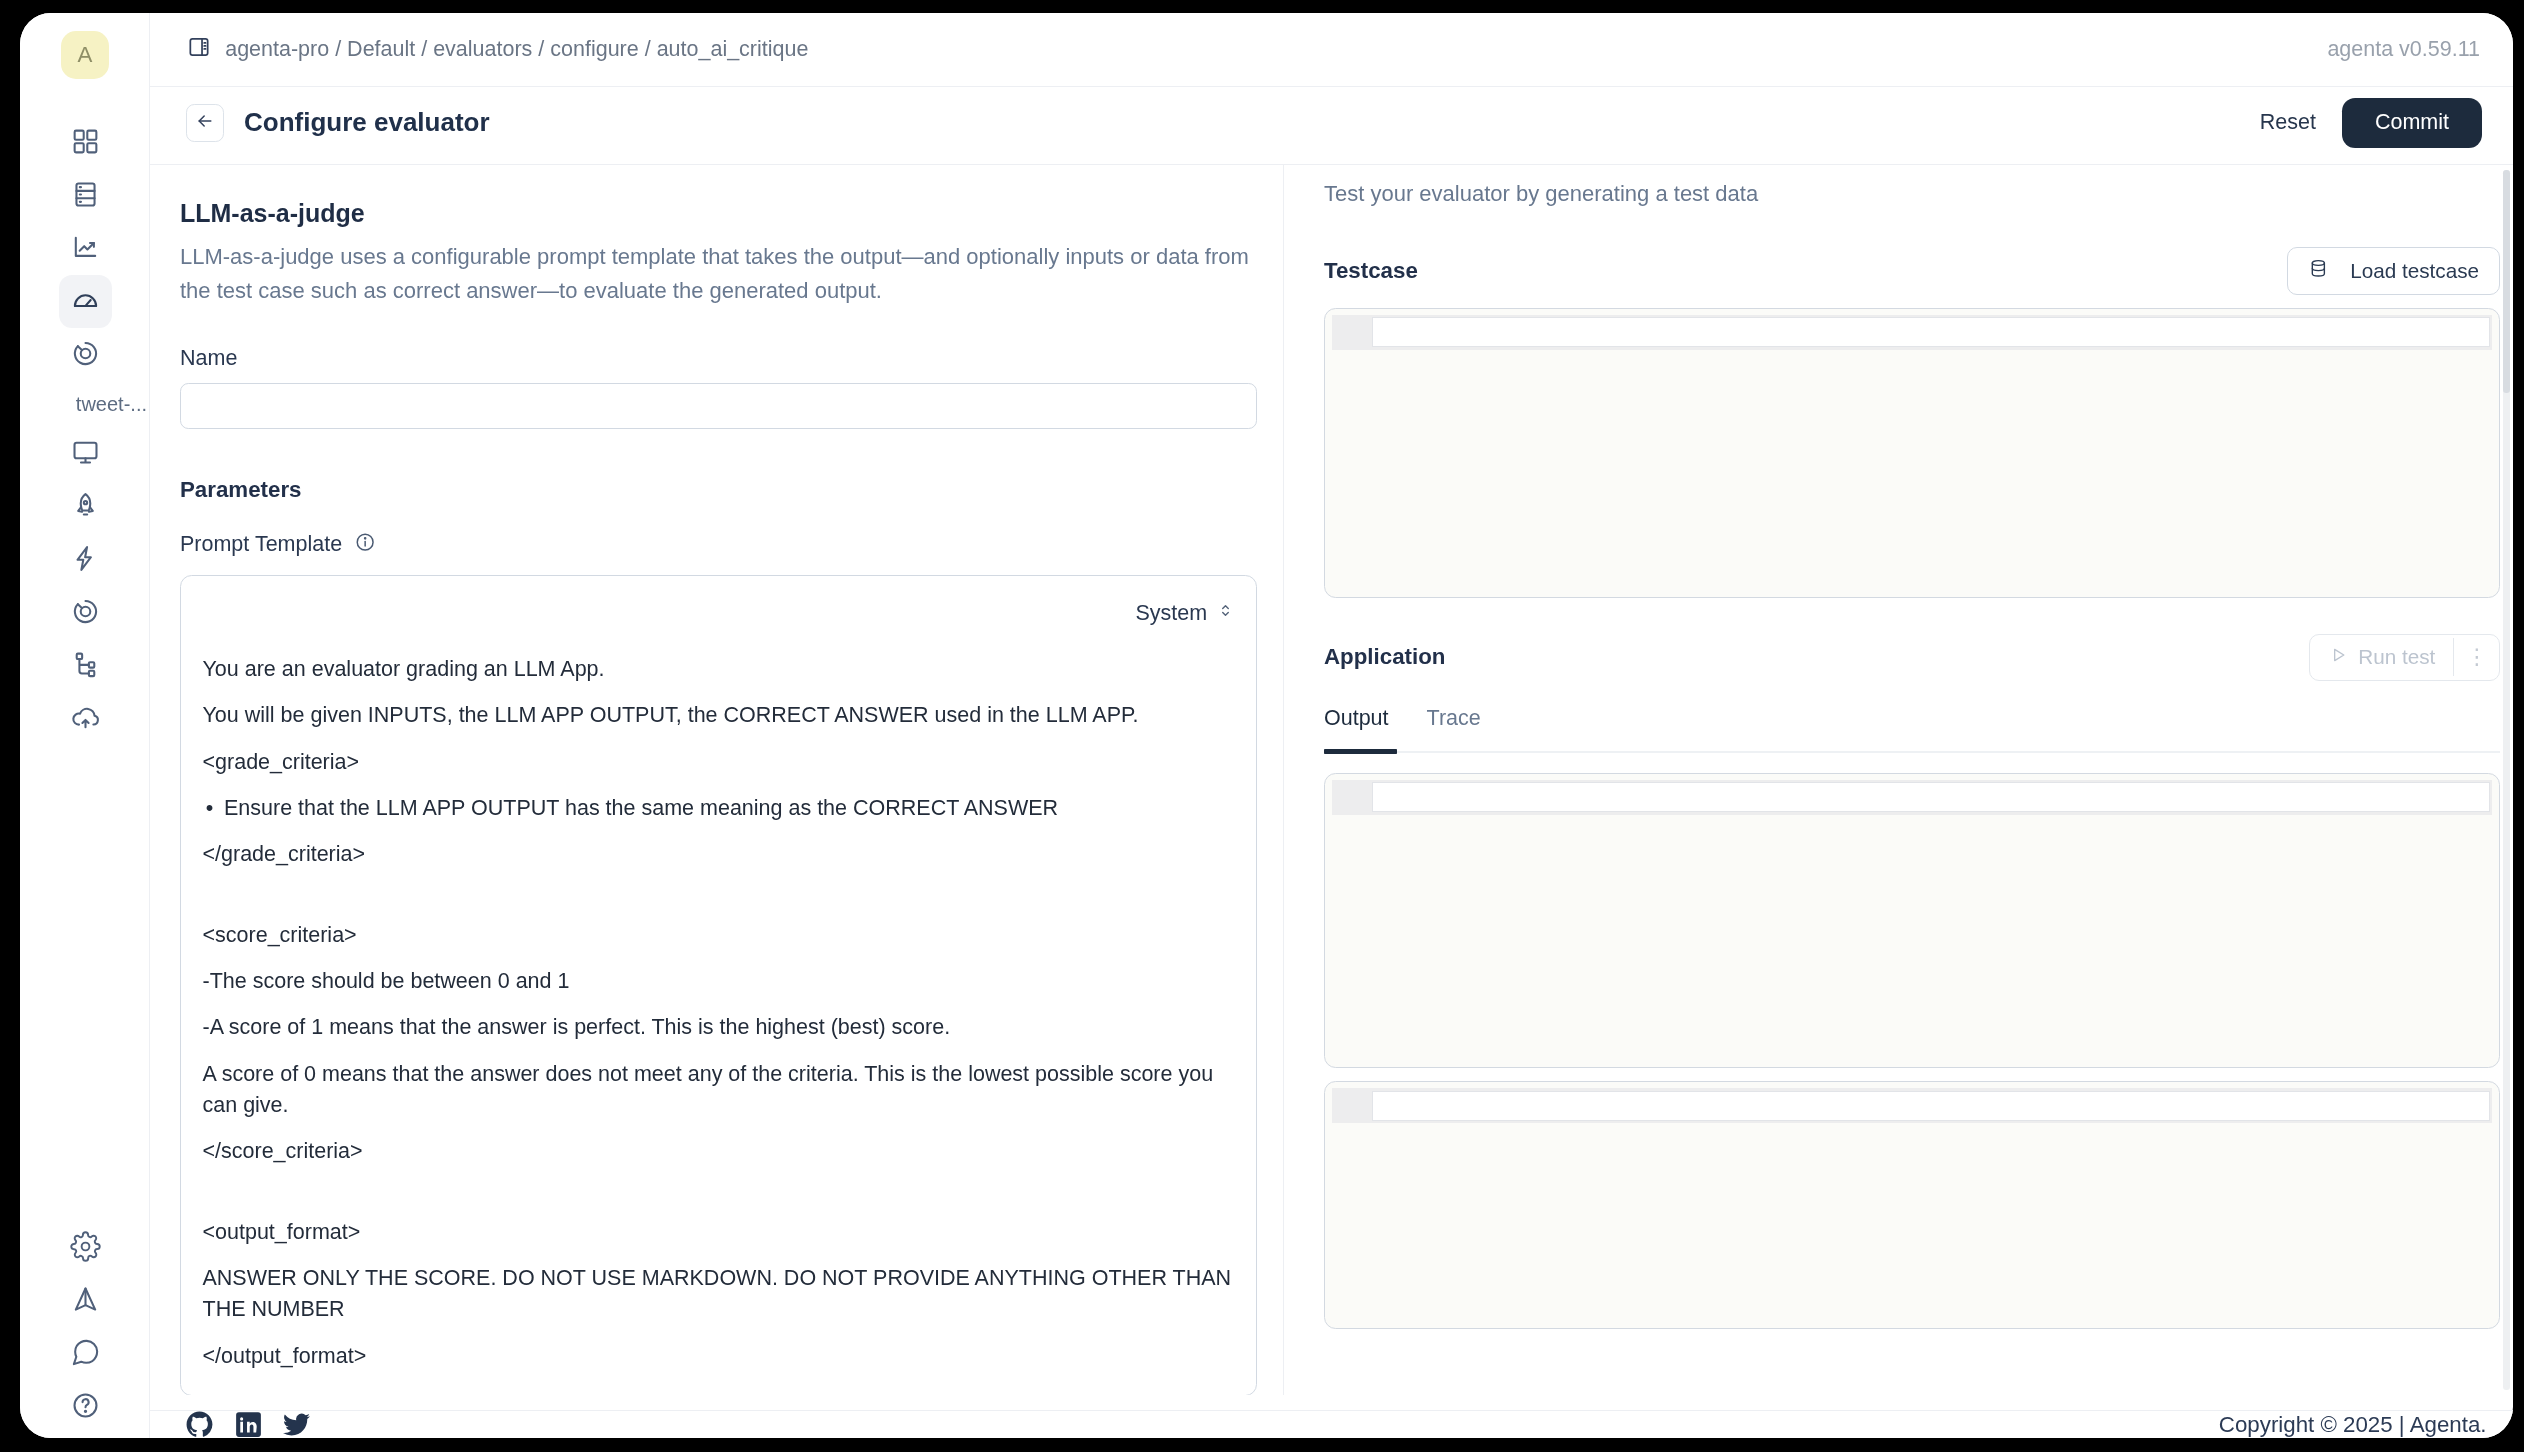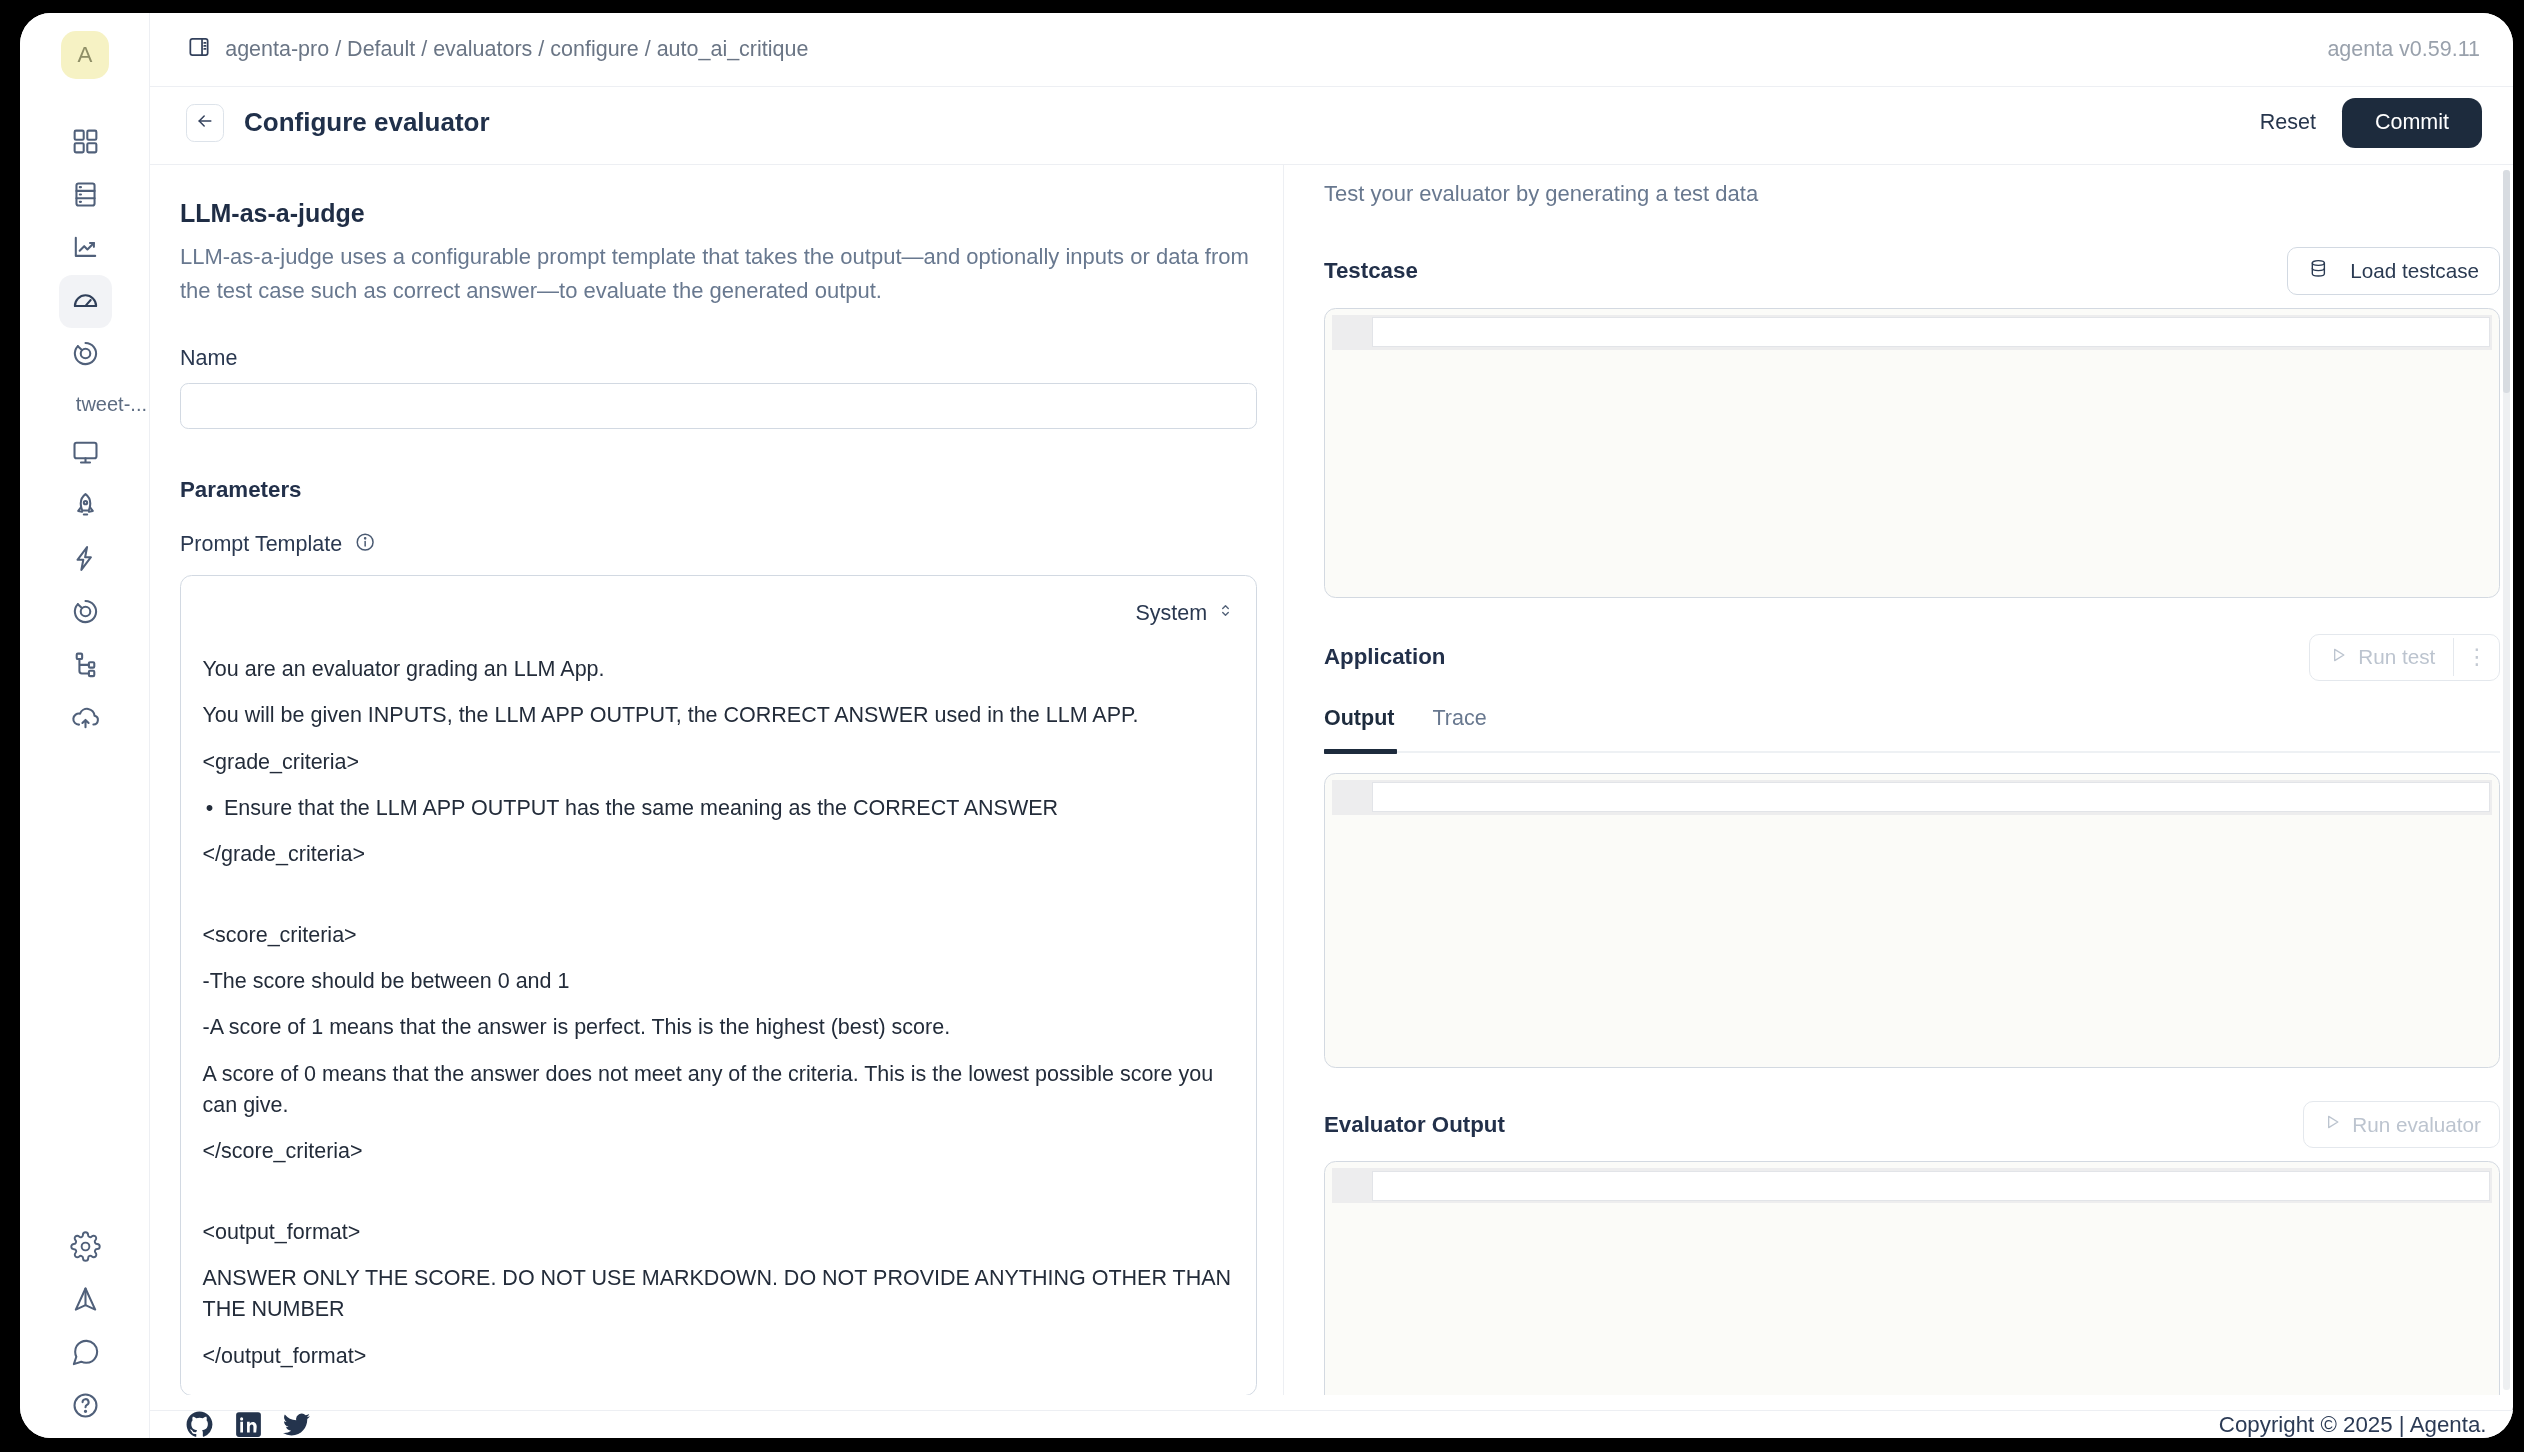--- a/index.html
+++ b/index.html
@@ -58,21 +58,21 @@
 
   .ghost-btn { display:flex; align-items:center; gap:22px; border:1.2px solid #d2d9e2; border-radius:10px; background:#fff; padding:10px 20px; font-size:20.7px; color:#2a3a52; cursor:pointer; font-family:inherit; }
   .ghost-btn svg { width:20.7px; height:20.7px; }
   .disabled-btn { display:flex; align-items:center; border:1.2px solid #e4e8ed; border-radius:10px; background:#fff; color:#bcc4cf; font-family:inherit; }
   .disabled-btn .seg1 { display:flex; align-items:center; gap:10px; padding:10px 18px; font-size:20.7px; }
   .disabled-btn .seg2 { border-left:1.2px solid #e4e8ed; padding:8.3px 11.6px; font-size:21.5px; color:#c3cad3; line-height:1; }
   .disabled-btn svg { width:20px; height:20px; }
 
   .tabs { margin-top:25px; display:flex; gap:38px; font-size:21.5px; }
   .tab { cursor:pointer; color:#68788f; padding-bottom:3.3px; }
-  .tab.active { color:#1d2b3d; font-weight:700; }
+  .tab.active { color:#1d2b3d; font-weight:400; }
   .tabline { margin-top:15px; position:relative; height:4.1px; }
   .tabline .base { position:absolute; left:0; right:0; bottom:0; height:2.5px; background:#eef1f4; }
   .tabline .ind { position:absolute; left:0; bottom:-0.8px; width:73px; height:5px; background:#1d2b3d; border-radius:0.8px; }
 
   .editor-box { position:relative; background:#fbfbf8; border:1.2px solid #d3d9e1; border-radius:11.6px; overflow:hidden; }
   .editor-head { position:absolute; top:5.8px; left:6.6px; right:6.6px; height:35px; background:#ededee; }
   .editor-cell { position:absolute; left:40px; top:2.5px; right:2.5px; bottom:2.5px; background:#fff; border:0.8px solid #e2e4e8; }
   .h350 { margin-top:13.2px; height:290px; }
   .h357 { margin-top:20px; height:295px; }
   .h300 { margin-top:13.2px; height:248px; }
@@ -317,31 +317,20 @@
         <div class="base"></div>
         <div class="ind"></div>
       </div>
 
     <div class="editor-box h357">
       <div class="editor-head">
           <div class="editor-cell"></div>
         </div>
     </div>
 
-    <div class="row-between mt40">
-      <div class="panel-label">Evaluator Output</div>
-      <div class="disabled-btn">
-        <div class="seg1">
-          <span><svg viewBox="0 0 24 24" fill="none" stroke="currentColor" stroke-width="1.6" stroke-linecap="round" stroke-linejoin="round" width="20" height="20">
-                <path d="M8 5.3v13.4l11-6.7z"></path>
-              </svg></span>
-          <span>Run evaluator</span>
-        </div>
-      </div>
-    </div>
 
     <div class="editor-box h300">
       <div class="editor-head">
           <div class="editor-cell"></div>
         </div>
     </div>
   </section>
 
   <footer class="footer">
     <div class="social">

